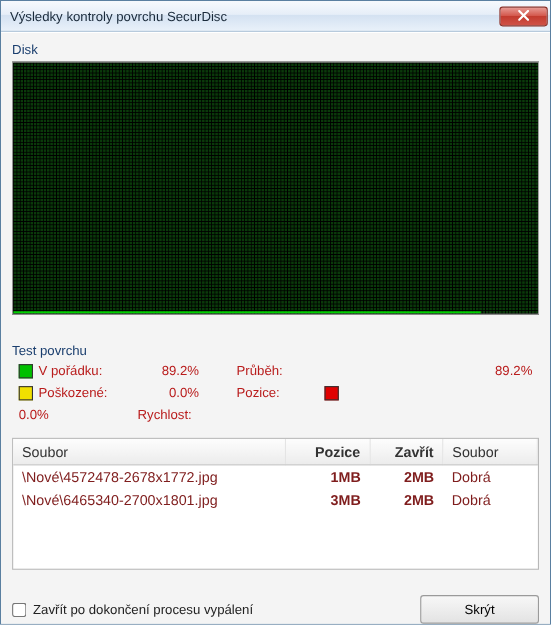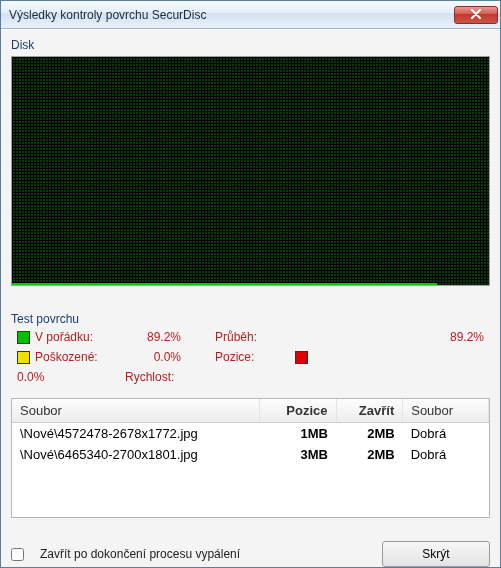--- a/index.html
+++ b/index.html
@@ -108,31 +108,31 @@
     font-weight: normal;
     background: linear-gradient(to bottom,#fdfdfd,#ececec);
     border-bottom: 1px solid #d0d0d0;
     border-right: 1px solid #e4e4e4;
     padding: 4px 8px;
     color: #333;
   }
   table.files th.num, table.files td.num { text-align: right; font-weight: bold; }
   table.files td {
     padding: 3px 8px;
-    color: #000000;
+    color: #7f1d1d;
   }
   .footer {
     margin-top: auto;
     padding-top: 10px;
     display: flex;
     align-items: center;
     gap: 6px;
   }
   .footer .chk {
-    display: flex; align-items: center; gap: 16px;
+    display: flex; align-items: center; gap: 6px;
     font-size: 12px; color: #222;
   }
   .footer .chk input { margin: 0; }
   .footer .spacer { flex: 1; }
   .footer button.hide {
     width: 108px; height: 26px;
     background: linear-gradient(to bottom,#f7f7f7,#e3e3e3);
     border: 1px solid #9a9a9a;
     border-radius: 3px;
     font-size: 12px;

